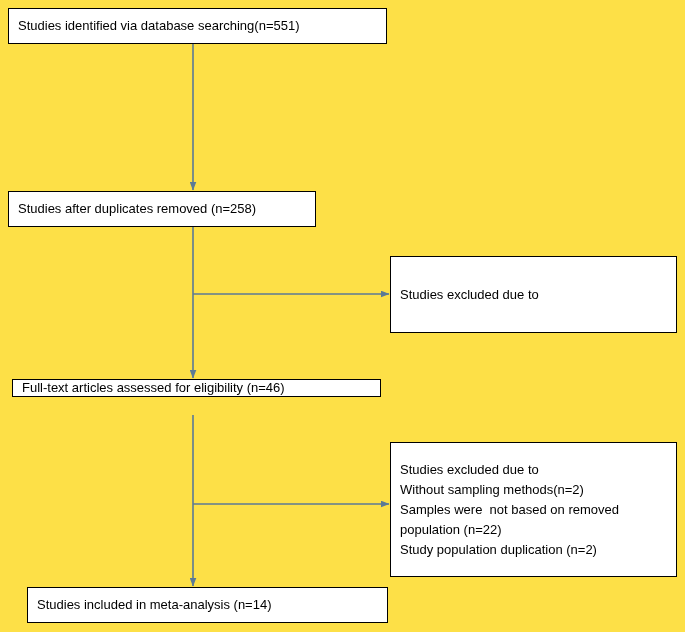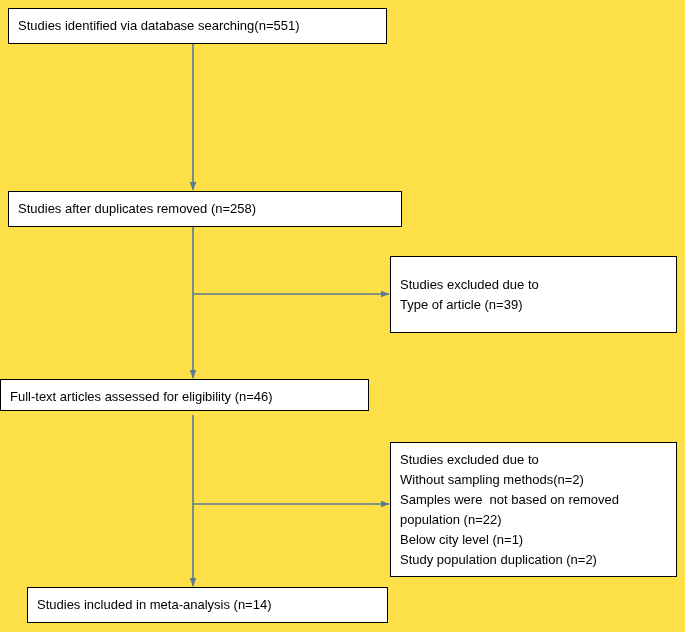--- a/index.html
+++ b/index.html
@@ -32,22 +32,22 @@
     font-size: 13px;
     line-height: 20px;
     white-space: pre;
     color: #000000;
   }
   .node.single .line {
     line-height: 16px;
   }
   
   #box-identified { left: 8px;  top: 8px;   width: 379px; height: 36px; }
-  #box-duplicates { left: 8px;  top: 191px; width: 394px; height: 36px; }
-  #box-fulltext   { left: 0;  top: 379px; width: 369px; height: 32px; justify-content: flex-end; }
+  #box-duplicates { left: 8px;  top: 191px; width: 308px; height: 36px; }
+  #box-fulltext   { left: 12px;  top: 379px; width: 369px; height: 18px; }
   #box-included   { left: 27px; top: 587px; width: 361px; height: 36px; }
   
   #box-excluded-1 { left: 390px; top: 256px; width: 287px; height: 77px; }
   #box-excluded-2 { left: 390px; top: 442px; width: 287px; height: 135px; }
 
   
   #connectors {
     position: absolute;
     left: 0;
     top: 0;
@@ -82,33 +82,31 @@
   <div class="node single" id="box-identified">
     <div class="line">Studies identified via database searching(n=551)</div>
   </div>
 
   <div class="node single" id="box-duplicates">
     <div class="line">Studies after duplicates removed (n=258)</div>
   </div>
 
   <div class="node" id="box-excluded-1">
     <div class="line">Studies excluded due to</div>
-    <div class="line">Type of article (n=39)</div>
   </div>
 
   <div class="node single" id="box-fulltext">
     <div class="line">Full-text articles assessed for eligibility (n=46)</div>
   </div>
 
   <div class="node" id="box-excluded-2">
     <div class="line">Studies excluded due to</div>
     <div class="line">Without sampling methods(n=2)</div>
     <div class="line">Samples were  not based on removed</div>
     <div class="line">population (n=22)</div>
-    <div class="line">Below city level (n=1)</div>
     <div class="line">Study population duplication (n=2)</div>
   </div>
 
   <div class="node single" id="box-included">
     <div class="line">Studies included in meta-analysis (n=14)</div>
   </div>
 
 </div>
 
 </body></html>

